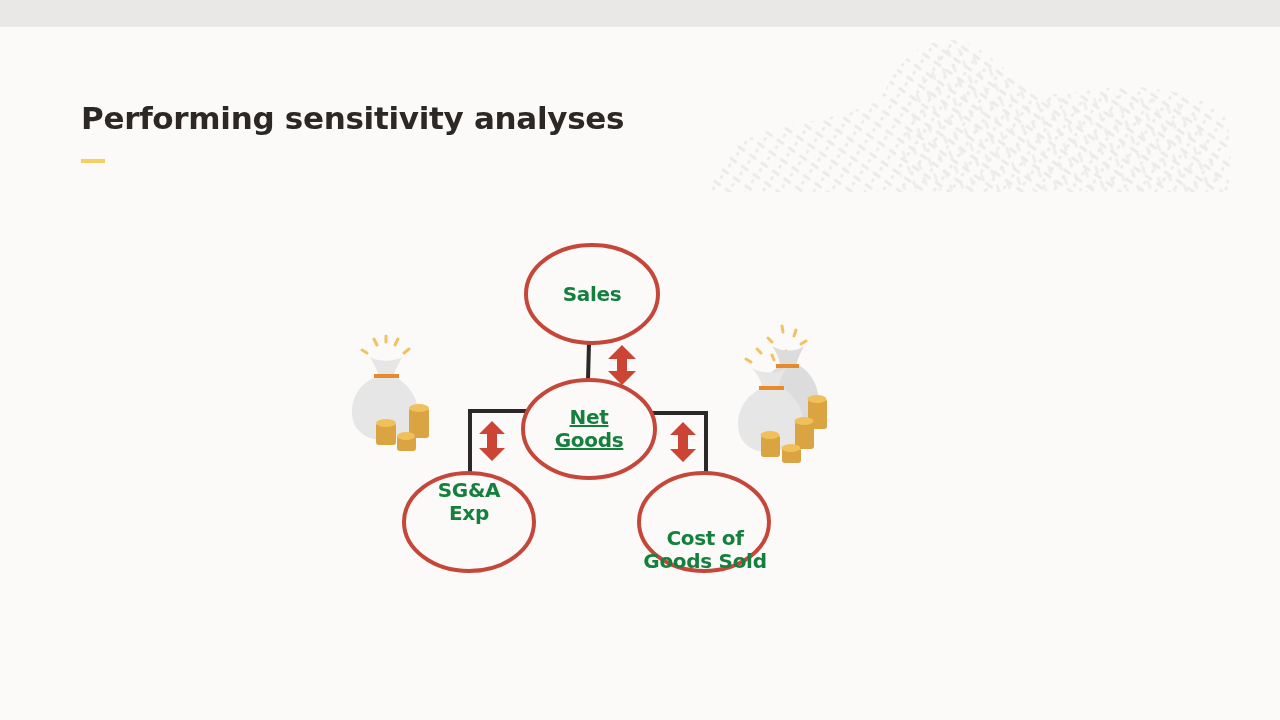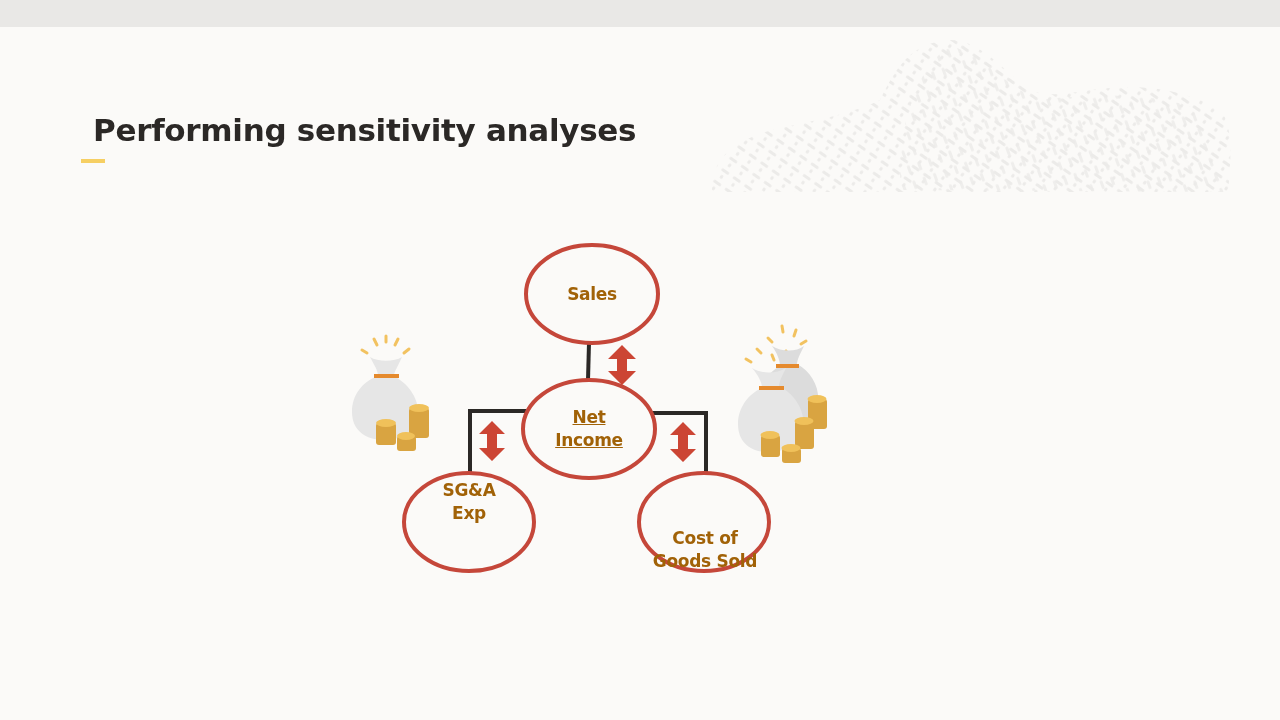--- a/index.html
+++ b/index.html
@@ -3,29 +3,29 @@
 <meta charset="utf-8">
 <style>
   html, body { margin:0; padding:0; }
   body {
     width:1280px; height:720px; position:relative; overflow:hidden;
     background:#fbfaf8;
     font-family:"DejaVu Sans", sans-serif;
   }
   .topbar { position:absolute; left:0; top:0; width:1280px; height:27px; background:#e9e8e6; }
   .title {
-    position:absolute; left:81px; top:100px; margin:12px;
+    position:absolute; left:81px; top:100px; margin:0;
     font-size:31px; font-weight:bold; color:#2b2826; letter-spacing:-0.3px;
   }
   .accent { position:absolute; left:81px; top:159px; width:24px; height:4px; background:#f6cf63; }
   .pattern { position:absolute; left:0; top:0; }
   .diagram { position:absolute; left:0; top:0; }
   .node-label {
-    position:absolute; text-align:center; font-weight:bold; color:#a16207;
-    font-size:17px; line-height:23px; letter-spacing:-0.3px;
+    position:absolute; text-align:center; font-weight:bold; color:#15803d;
+    font-size:20px; line-height:23px; letter-spacing:-0.3px;
     transform:translate(-50%,-50%); white-space:nowrap;
   }
 </style>
 </head>
 <body>
 
 <div class="topbar"></div>
 
 <svg class="pattern" width="1280" height="720">
   <defs>
@@ -111,21 +111,21 @@
       <ellipse cx="791" cy="448" rx="9.5" ry="4" fill="#f0c15a"></ellipse>
     </g>
   </g>
 </svg>
 
 <div class="node-label" style="left:592px;top:294px;">
   <div>Sales</div>
 </div>
 <div class="node-label" style="left:589px;top:429px;text-decoration:underline;">
   <div>Net</div>
-  <div>Income</div>
+  <div>Goods</div>
 </div>
 <div class="node-label" style="left:469px;top:502px;">
   <div>SG&amp;A</div>
   <div>Exp</div>
 </div>
 <div class="node-label" style="left:705px;top:522px;margin-top:28px;">
   <div>Cost of</div>
   <div>Goods Sold</div>
 </div>
 

